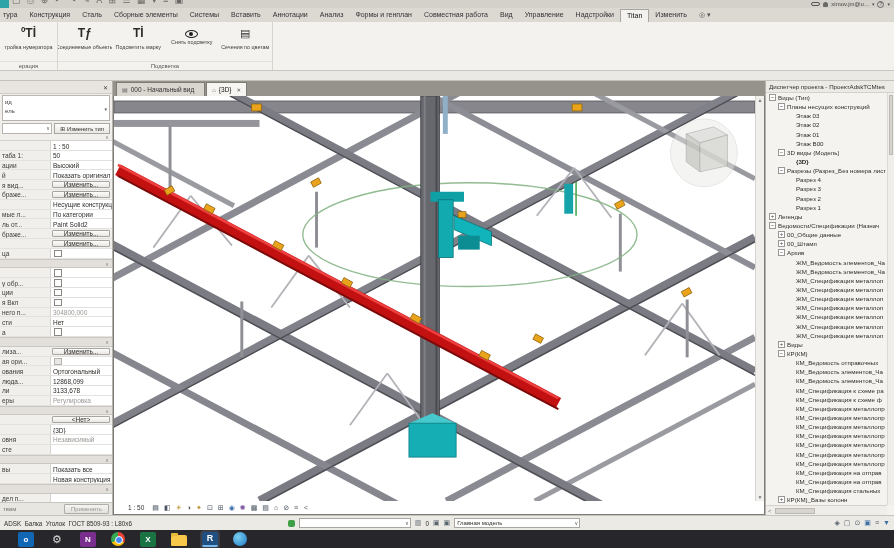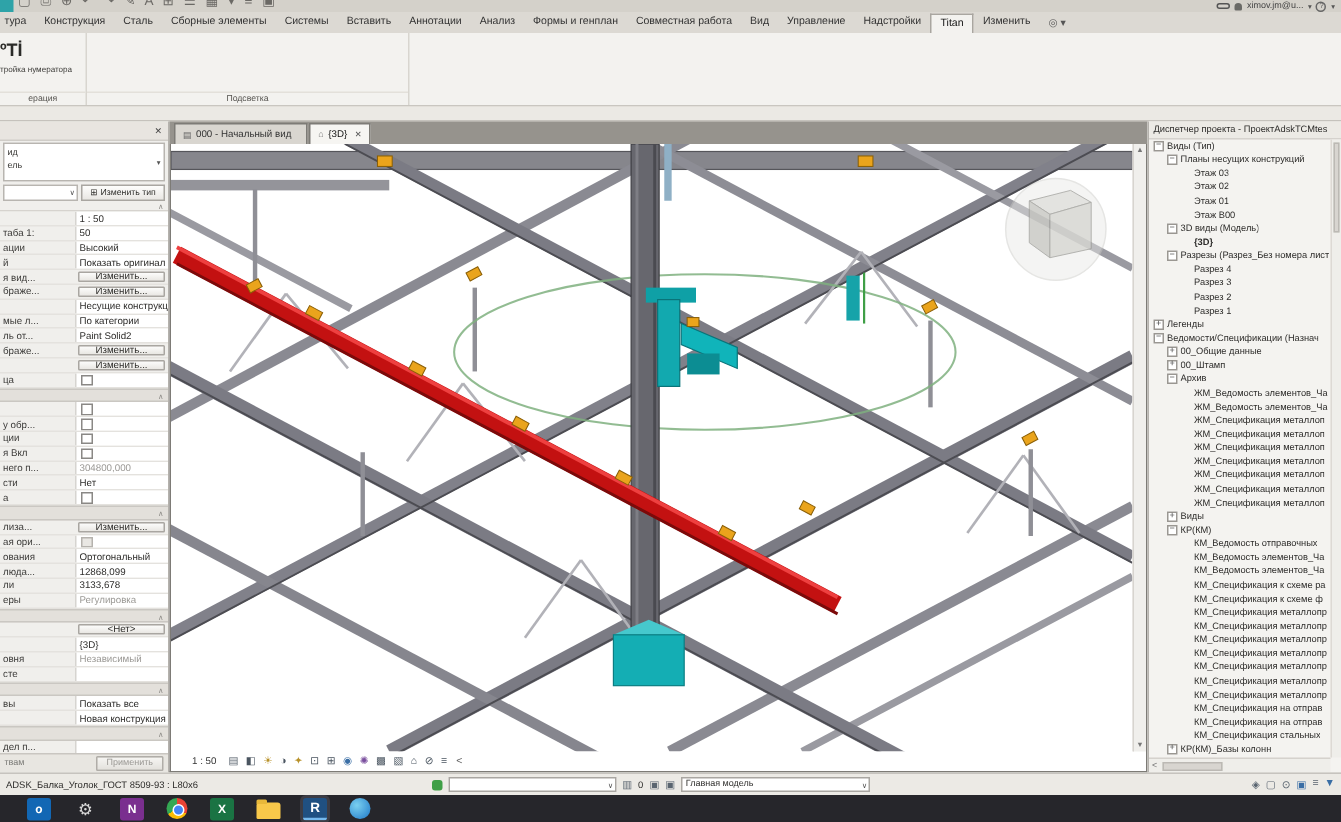--- a/index.html
+++ b/index.html
@@ -21,21 +21,21 @@
   .tab.active{background:#f3f2ef;border:1px solid #a9a6a0;border-bottom:none;color:#111}
   .tab.cut{max-width:32px;overflow:hidden;padding-left:1px}
   .tab.icontab{color:#555}
 
   
   #ribbon{position:absolute;top:22px;left:0;right:0;height:49px;background:#f3f2ef;border-bottom:1px solid #c9c6c0}
   .rgroup{position:absolute;top:0;bottom:0;border-right:1px solid #d8d5cf}
   #rg1{left:0;width:58px}
   #rg2{left:58px;width:215px}
   .rbtns{display:flex;height:36px}
-  .rbtn{flex:1;display:flex;flex-direction:column;align-items:flex-start;justify-content:flex-start;padding-top:3px;overflow:hidden}
+  .rbtn{flex:1;display:flex;flex-direction:column;align-items:center;justify-content:flex-start;padding-top:3px;overflow:hidden}
   .rbg{font-size:12px;font-weight:bold;color:#2b2b28;height:18px;line-height:16px}
   .rbg.eye{width:13px;height:8px;border:1.4px solid #222;border-radius:50%;margin-top:5px;position:relative}
   .rbg.eye::after{content:"";position:absolute;left:3.2px;top:1px;width:4px;height:4px;border-radius:50%;background:#222}
   .rbg.sec{font-weight:normal;font-size:11px;color:#333}
   .rlabel{font-size:5.4px;color:#3c3b38;white-space:nowrap;margin-top:1px}
   .rpanel{position:absolute;bottom:1px;left:0;right:0;text-align:center;font-size:5.8px;color:#55534f;border-top:1px solid #e3e0da;padding-top:1px;white-space:nowrap;overflow:hidden}
 
   #optionsbar{position:absolute;top:71px;left:0;right:0;height:10px;background:#ebe9e4;border-bottom:1px solid #c5c2bc}
 
   
@@ -188,20 +188,42 @@
     <div class="rbtns">
 
         <div class="rbtn">
           <span class="rbg">ºТİ</span>
           <span class="rlabel">тройка нумератора</span>
         </div>
       </div>
     <div class="rpanel">ерация</div>
   </div>
   <div class="rgroup" id="rg2">
+    <div class="rbtns">
+
+        <div class="rbtn">
+          <span class="rbg">Тƒ</span>
+          <span class="rlabel">Соединяемые объекты</span>
+        </div>
+
+        <div class="rbtn">
+          <span class="rbg">Тİ</span>
+          <span class="rlabel">Подсветить марку</span>
+        </div>
+
+        <div class="rbtn">
+          <span class="rbg eye"></span>
+          <span class="rlabel">Снять подсветку</span>
+        </div>
+
+        <div class="rbtn">
+          <span class="rbg sec">▤</span>
+          <span class="rlabel">Сечения по цветам</span>
+        </div>
+      </div>
     <div class="rpanel">Подсветка</div>
   </div>
 </div>
 <div id="optionsbar"></div>
 
 <div id="main">
 
   <div id="props">
     <div class="phead">
       <span class="xbtn">✕</span>

